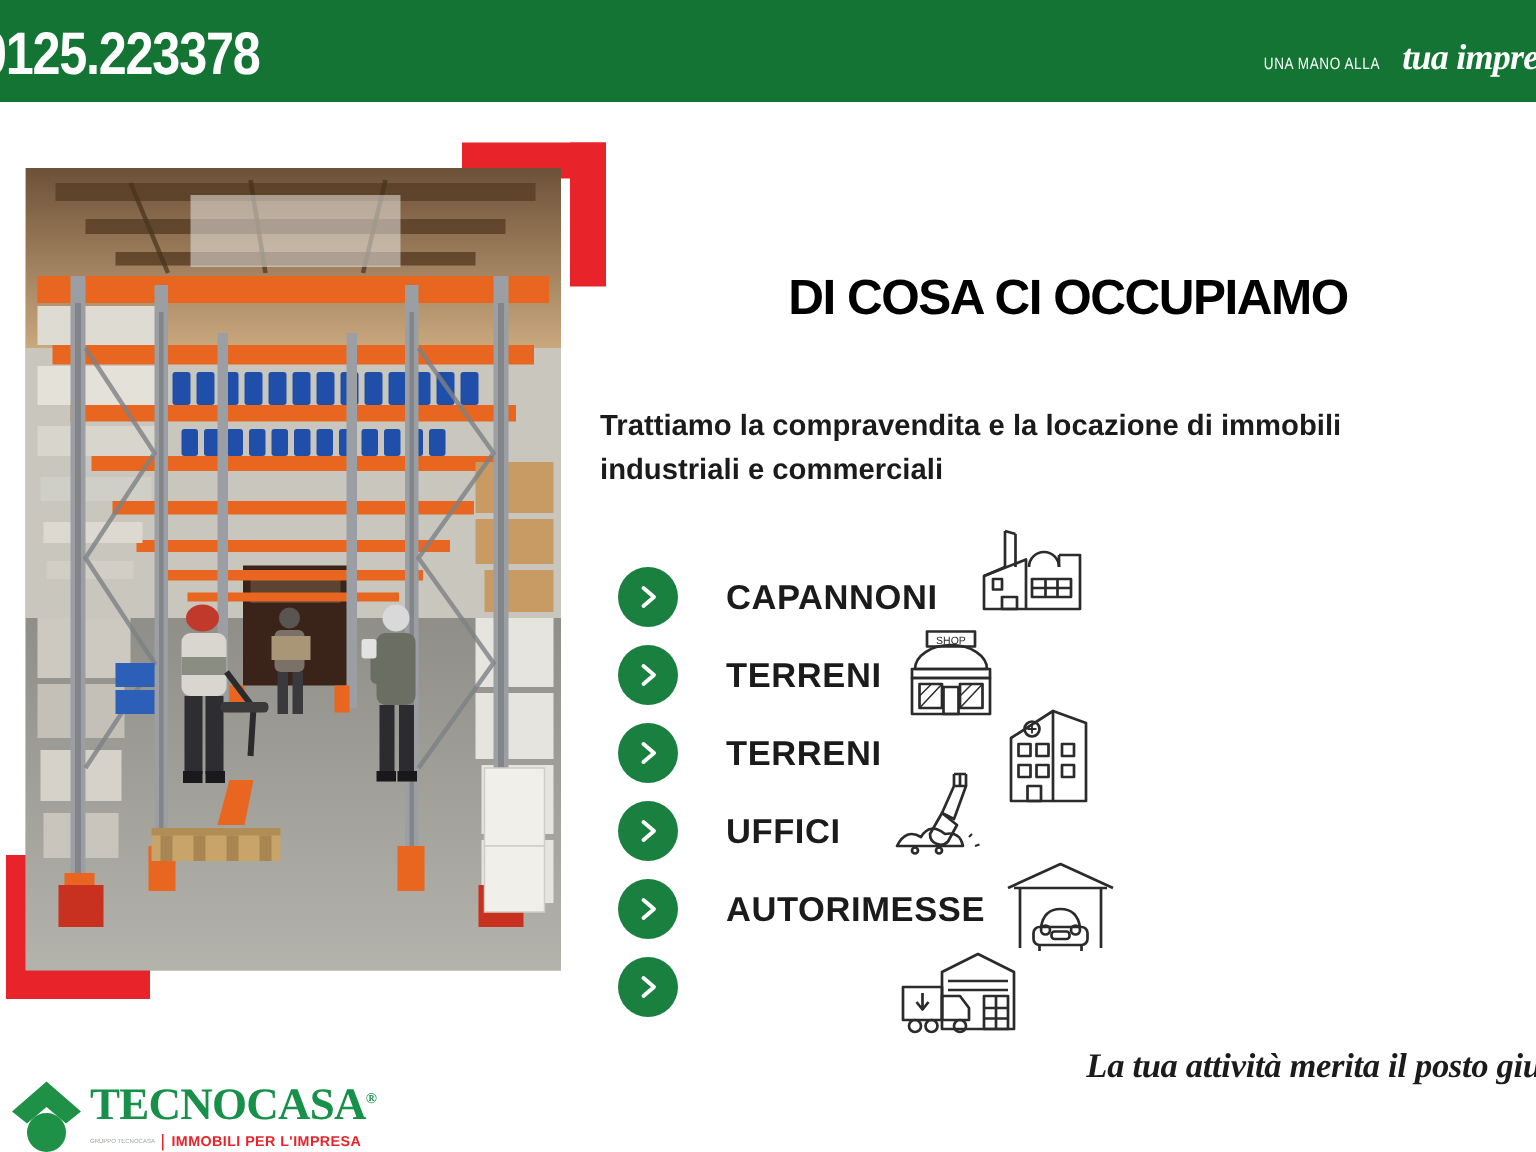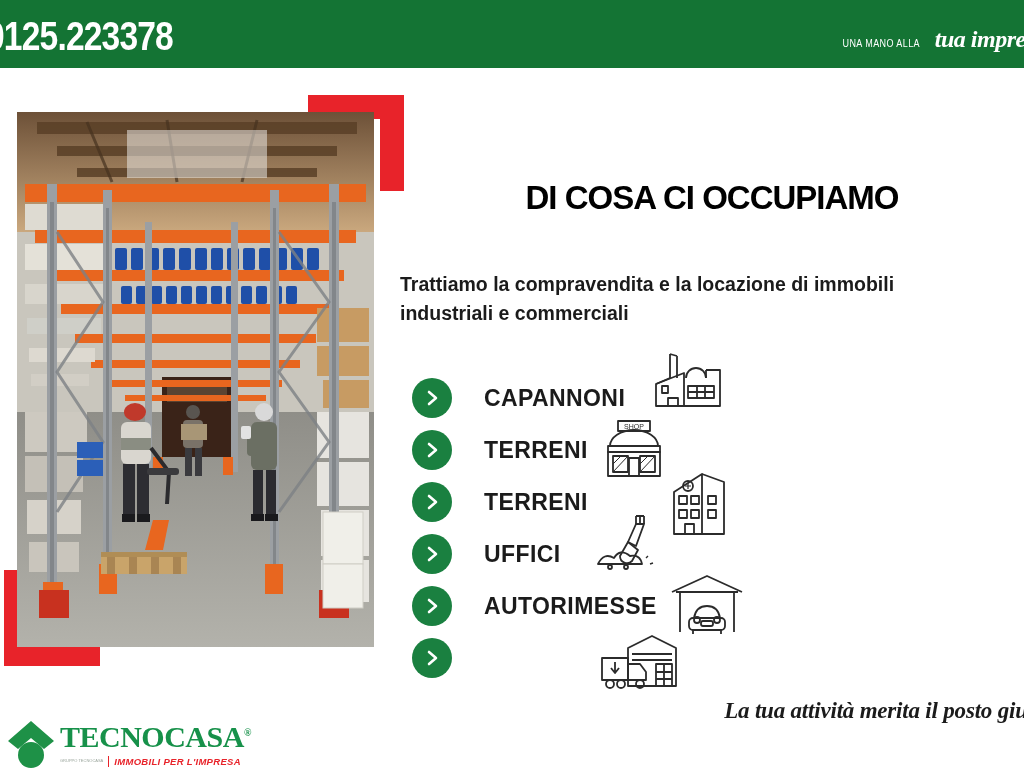--- a/index.html
+++ b/index.html
@@ -132,21 +132,20 @@
   .logo-sub-row{display:flex;align-items:center;gap:5px;margin-top:4px;}
   .logo-sub-mini{
     font-size:4px;color:#9aa59c;line-height:1.1;white-space:nowrap;
     font-family:"Liberation Sans", sans-serif;
   }
   .logo-sub{
     font-size:9.5px;font-weight:bold;color:#e8232a;
     letter-spacing:0.3px;white-space:nowrap;
     border-left:1.5px solid #e8232a;padding-left:5px;
     font-family:"Liberation Sans", sans-serif;
-    font-style:italic;
   }
 
   .footer-script{
     position:absolute;right:-30px;top:698px;
     font-size:23px;color:#1b1b1b;
     font-style:italic;font-weight:bold;
     font-family:"Liberation Serif", serif;
     white-space:nowrap;
     letter-spacing:-0.2px;
   }

